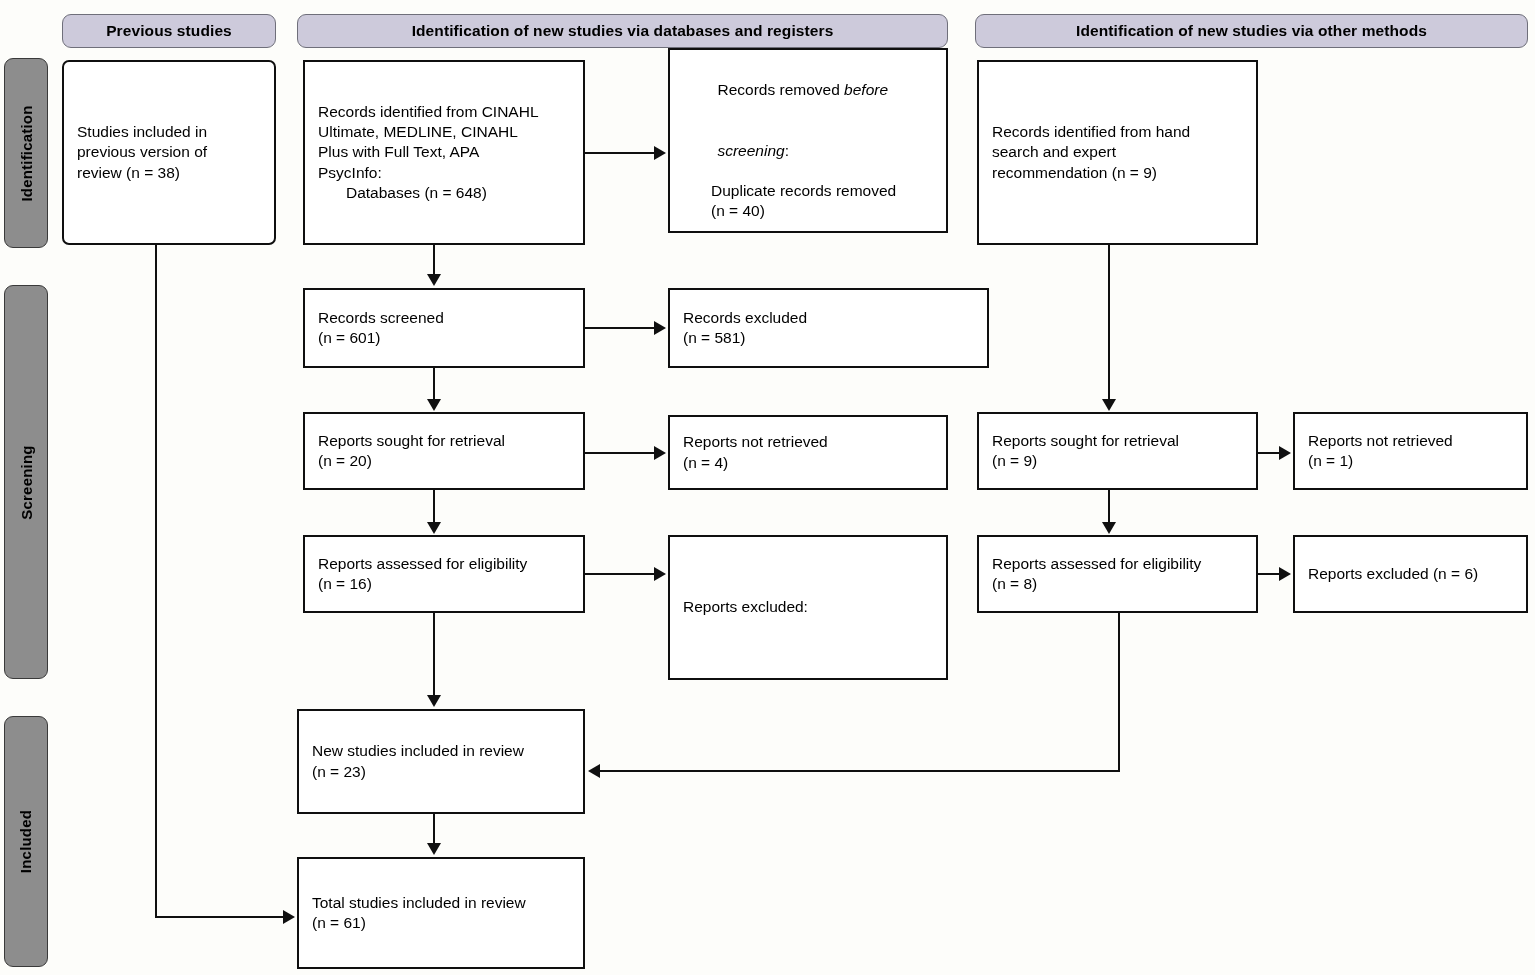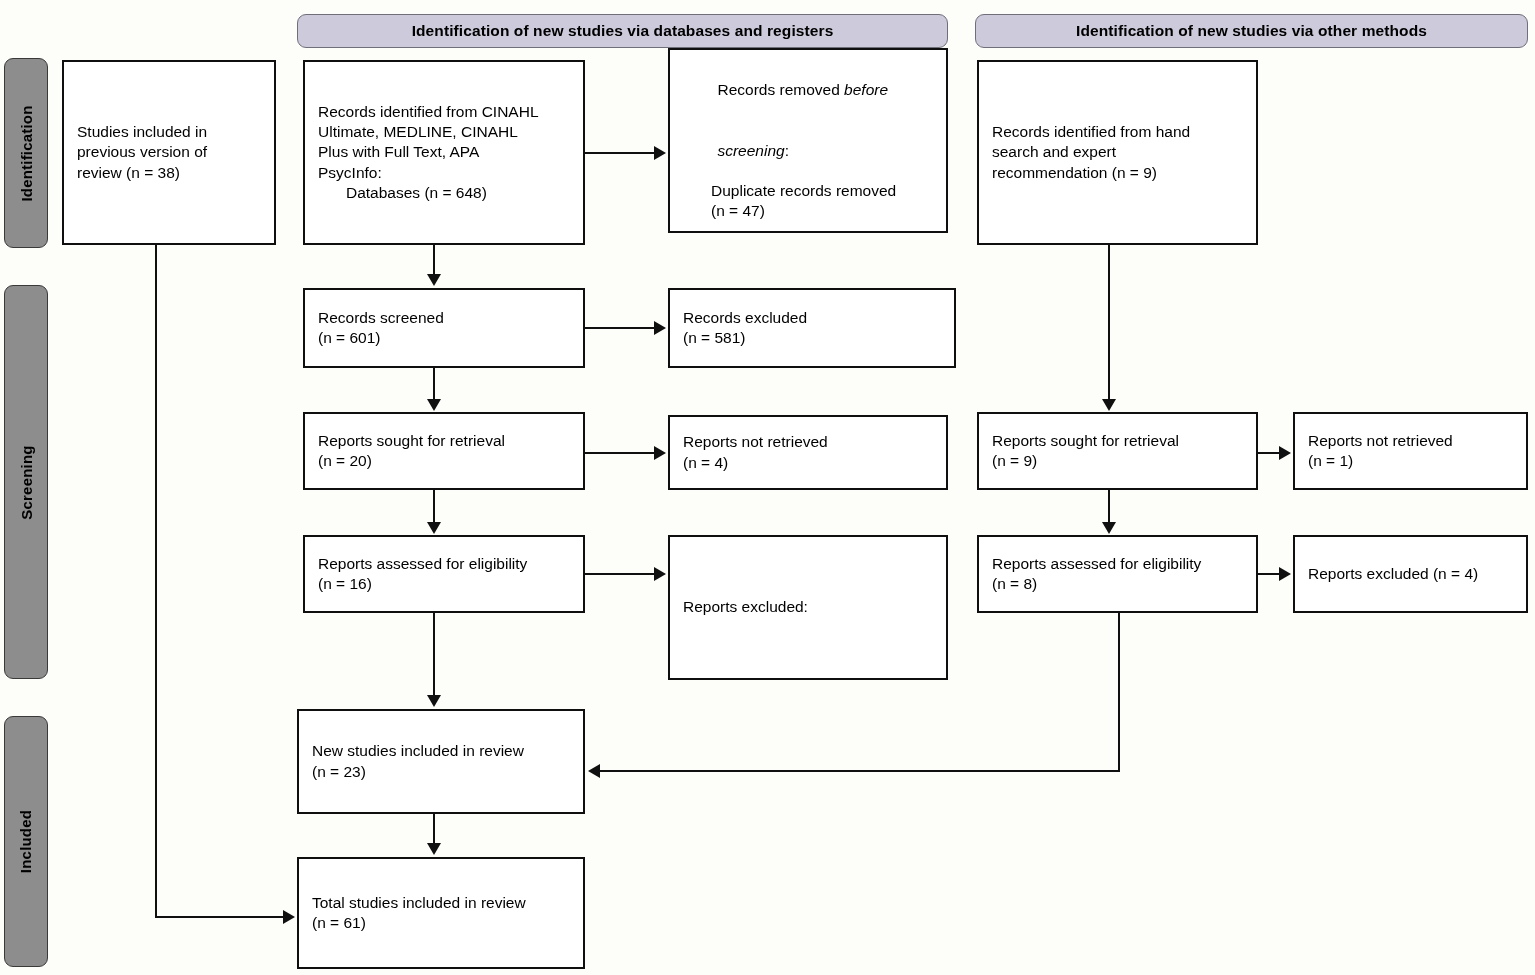--- a/index.html
+++ b/index.html
@@ -101,38 +101,41 @@
     border-left: 7px solid transparent;
     border-right: 7px solid transparent;
     border-top: 12px solid #101010;
   }
 </style>
 </head>
 <body>
 
 <div id="canvas">
 
+  <div class="header-bar" style="left:62px; top:14px; width:214px; height:34px;">
+    <span>Previous studies</span>
+  </div>
   <div class="header-bar" style="left:297px; top:14px; width:651px; height:34px;">
     <span>Identification of new studies via databases and registers</span>
   </div>
   <div class="header-bar" style="left:975px; top:14px; width:553px; height:34px;">
     <span>Identification of new studies via other methods</span>
   </div>
 
   <div class="stage-bar" style="left:4px; top:58px; width:44px; height:190px;">
     <span>Identification</span>
   </div>
   <div class="stage-bar" style="left:4px; top:285px; width:44px; height:394px;">
     <span>Screening</span>
   </div>
   <div class="stage-bar" style="left:4px; top:716px; width:44px; height:251px;">
     <span>Included</span>
   </div>
 
-  <div class="node" style="left:62px; top:60px; width:214px; height:185px;">
+  <div class="node" style="left:62px; top:60px; width:214px; height:185px;border-radius:7px;">
     <div class="txt">Studies included in
 previous version of
 review (n = 38)</div>
   </div>
 
   <div class="node" style="left:303px; top:60px; width:282px; height:185px;justify-content:center;">
     <div style="width:100%;">
       <div class="txt">Records identified from CINAHL
 Ultimate, MEDLINE, CINAHL
 Plus with Full Text, APA
@@ -143,30 +146,30 @@
 
   <div class="node" style="left:668px; top:48px; width:280px; height:185px;">
     <div style="width:100%;">
       <div class="txt">
         <span>Records removed </span><em>before</em>
       </div>
       <div class="txt">
         <em>screening</em><span>:</span>
       </div>
       <div class="txt" style="padding-left:28px;">Duplicate records removed
-(n = 47)</div>
+(n = 40)</div>
     </div>
   </div>
 
   <div class="node" style="left:303px; top:288px; width:282px; height:80px;">
     <div class="txt">Records screened
 (n = 601)</div>
   </div>
 
-  <div class="node" style="left:668px; top:288px; width:288px; height:80px;">
+  <div class="node" style="left:668px; top:288px; width:321px; height:80px;">
     <div class="txt">Records excluded
 (n = 581)</div>
   </div>
 
   <div class="node" style="left:303px; top:412px; width:282px; height:78px;">
     <div class="txt">Reports sought for retrieval
 (n = 20)</div>
   </div>
 
   <div class="node" style="left:668px; top:415px; width:280px; height:75px;">
@@ -210,21 +213,21 @@
     <div class="txt">Reports not retrieved
 (n = 1)</div>
   </div>
 
   <div class="node" style="left:977px; top:535px; width:281px; height:78px;">
     <div class="txt">Reports assessed for eligibility
 (n = 8)</div>
   </div>
 
   <div class="node" style="left:1293px; top:535px; width:235px; height:78px;">
-    <div class="txt">Reports excluded (n = 4)</div>
+    <div class="txt">Reports excluded (n = 6)</div>
   </div>
 
   <div class="vline" style="left:155px; top:245px; height:672px;"></div>
   <div class="hline" style="left:155px; top:916px; width:130px;"></div>
   <div class="arrow arrow-right" style="left:283px; top:910px;"></div>
 
   <div class="hline" style="left:585px; top:152px; width:70px;"></div>
   <div class="arrow arrow-right" style="left:654px; top:146px;"></div>
 
   <div class="vline" style="left:433px; top:245px; height:30px;"></div>

